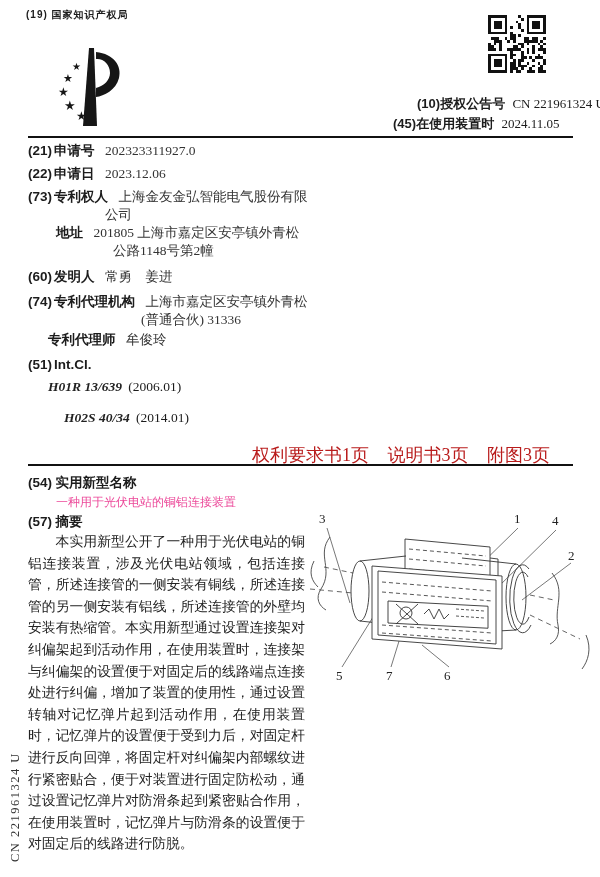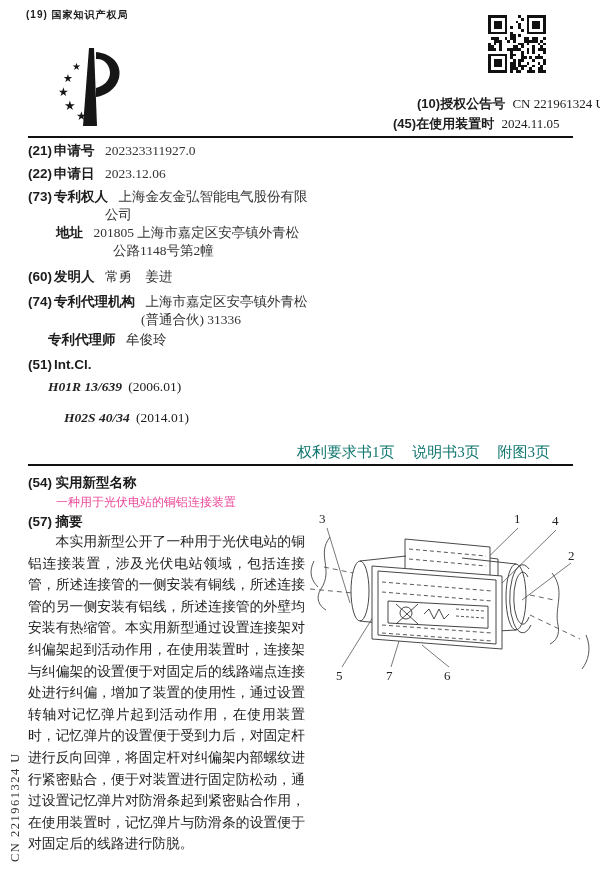--- a/index.html
+++ b/index.html
@@ -12,21 +12,21 @@
   .kind-title{left:210px;top:54px;font-size:21px;letter-spacing:1px;}
   .publine{left:393px;font-size:13px;white-space:nowrap;}
   .publine .val{font-size:13px;margin-left:4px;}
   .rule{left:28px;width:545px;height:2px;background:#111;}
   .bib-row{font-size:13.5px;white-space:nowrap;}
   .bib-row .tag{font-family:"Liberation Sans",sans-serif;font-weight:700;margin-top:28px;}
   .bib-row .lbl{font-family:"Liberation Sans",sans-serif;font-weight:700;margin-left:2px;}
   .bib-row .val{margin-left:7px;color:#333;}
   .intcl-code{font-style:italic;font-weight:700;font-size:13.5px;color:#222;}
   .intcl-ver{font-style:normal;font-weight:400;margin-left:3px;}
-  .pages-line{top:443px;right:50px;font-size:15px;color:#0f766e;}
+  .pages-line{top:443px;right:50px;font-size:18px;color:#b91c1c;}
   .pages-line span{margin-left:14px;}
   .sec-head{font-size:13.5px;}
   .abstract{left:28px;top:531px;width:277px;font-size:13.8px;line-height:21.6px;
             text-align:justify;text-indent:2em;color:#222;}
   .side-code{left:8px;top:862px;transform:rotate(-90deg);transform-origin:left top;
              font-size:12.5px;letter-spacing:1.5px;color:#333;white-space:nowrap;}
   .figure-wrap{left:300px;top:503px;width:296px;height:230px;}
   .fig-label{position:absolute;font-size:13px;color:#222;font-family:"Liberation Serif",serif;}
   svg{display:block;}
   .qr-wrap{left:487px;top:15px;}

